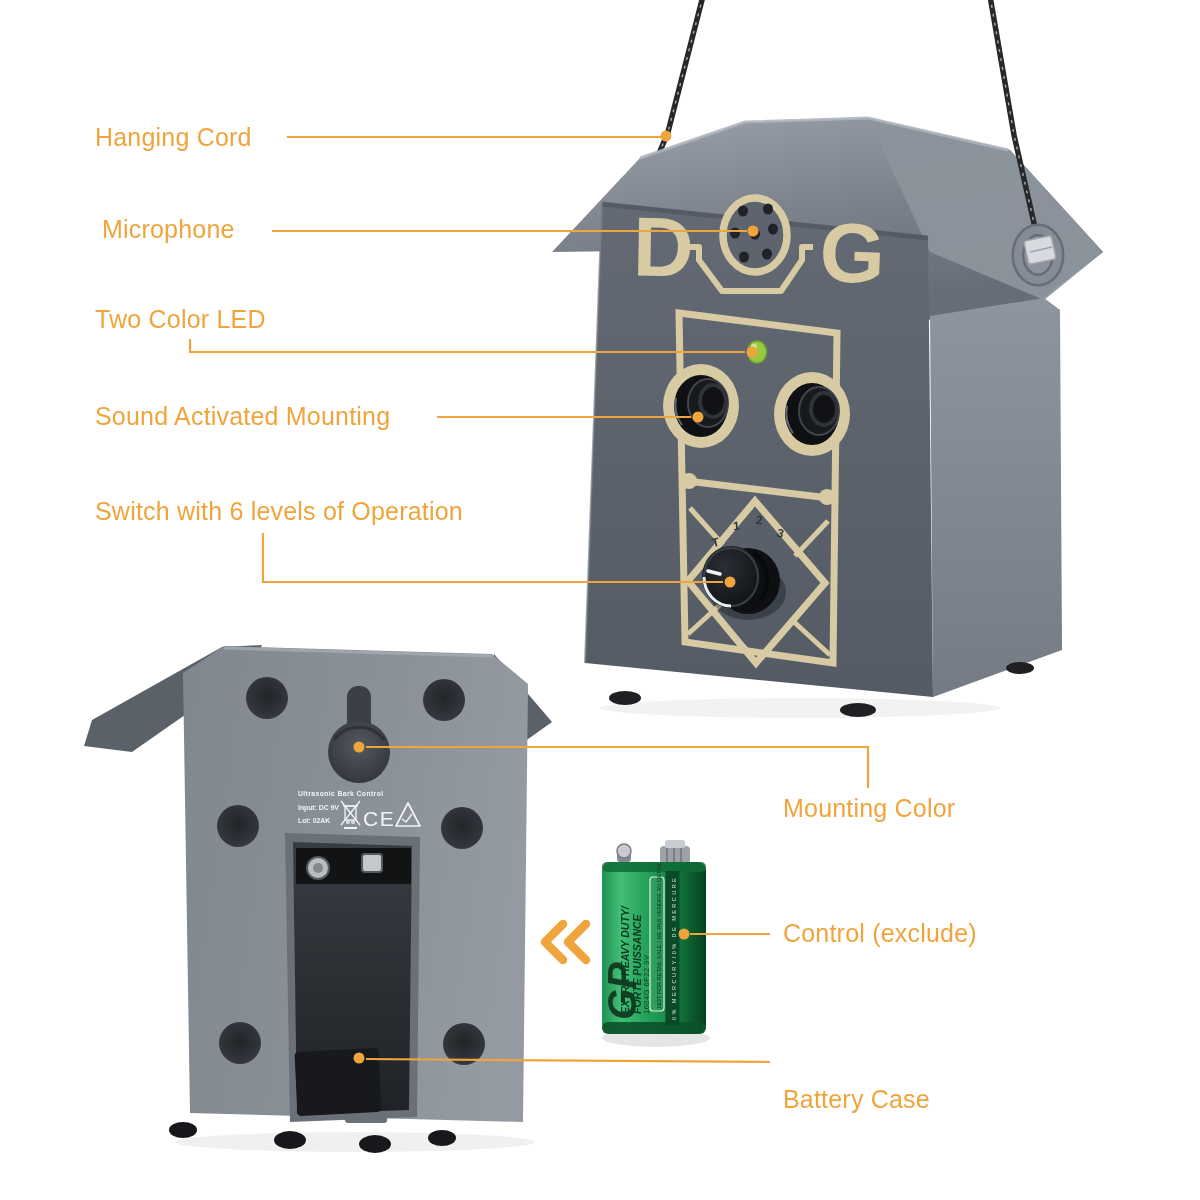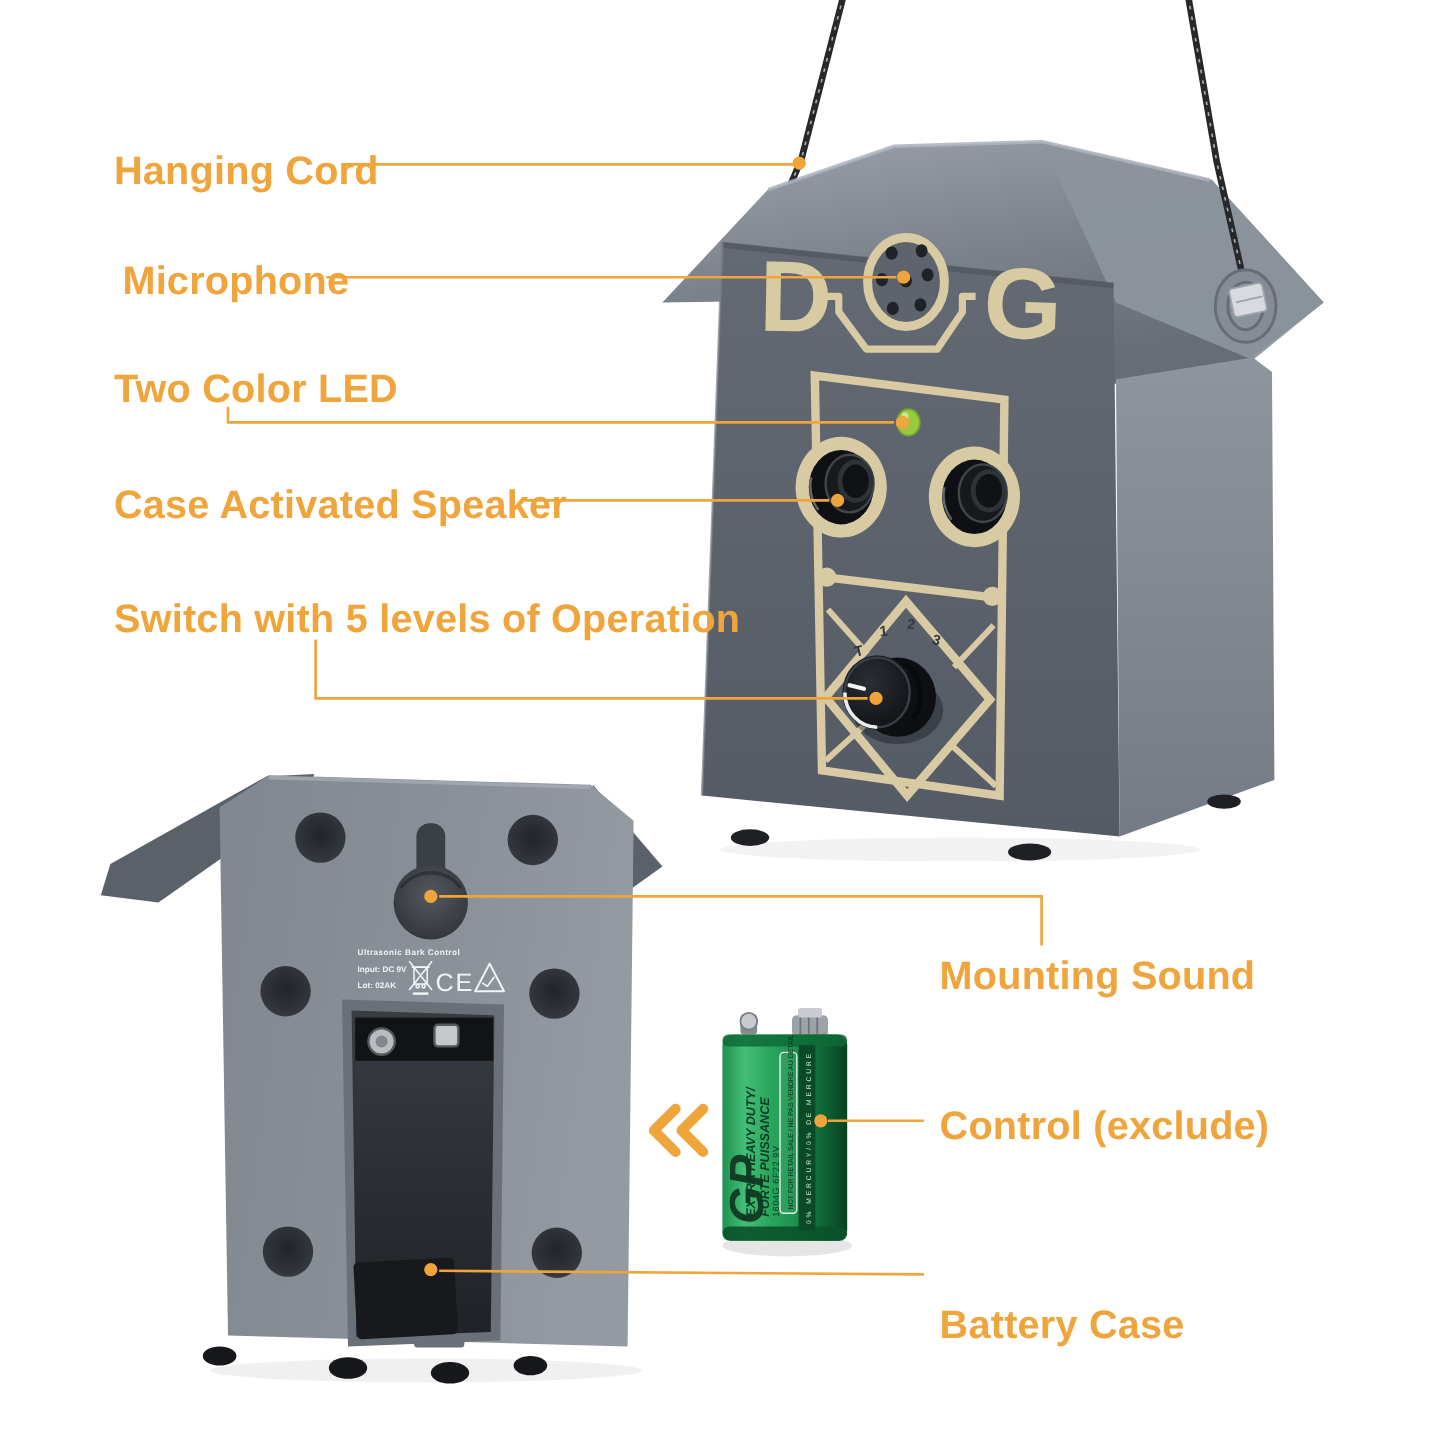--- a/index.html
+++ b/index.html
@@ -1,19 +1,19 @@
 <!DOCTYPE html>
 <html><head>
 <meta charset="utf-8">
 <style>
   html,body{margin:0;padding:0;background:#fff;}
   .stage{position:relative;width:1200px;height:1200px;background:#fff;overflow:hidden;
          font-family:"Liberation Sans",sans-serif;}
   .stage svg{position:absolute;left:0;top:0;}
-  .label{position:absolute;font-weight:bold;font-size:33px;line-height:1.1;
+  .label{position:absolute;font-weight:normal;font-size:25px;line-height:1.1;
          color:#EFA43C;white-space:nowrap;letter-spacing:.2px;text-align:center;}
   .leader{stroke:#EFA43C;stroke-width:2.2;fill:none;}
   .dot{fill:#EFA43C;stroke:none;}
   .cream{stroke:#D8CBA3;fill:none;}
   .print{fill:#F2F4F6;}
 </style>
 </head>
 <body>
 
 <div class="stage">
@@ -280,19 +280,19 @@
     <path class="leader" d="M 770,934 H 690"></path>
     <circle class="dot" cx="684" cy="934" r="5.5"></circle>
     <path class="leader" d="M 770,1062 L 366,1059"></path>
     <circle class="dot" cx="359" cy="1058" r="5.5"></circle>
   </g>
 </svg>
 
 <div class="label" style="left:95px;top:124px">Hanging Cord</div>
 <div class="label" style="left:102px;top:216px">Microphone</div>
 <div class="label" style="left:95px;top:306px">Two Color LED</div>
-<div class="label" style="left:95px;top:403px">Case Activated Speaker</div>
-<div class="label" style="left:95px;top:498px">Switch with 5 levels of Operation</div>
-<div class="label" style="left:783px;top:795px">Mounting Sound</div>
+<div class="label" style="left:95px;top:403px">Sound Activated Mounting</div>
+<div class="label" style="left:95px;top:498px">Switch with 6 levels of Operation</div>
+<div class="label" style="left:783px;top:795px">Mounting Color</div>
 <div class="label" style="left:783px;top:920px">Control (exclude)</div>
 <div class="label" style="left:783px;top:1086px">Battery Case</div>
 
 </div>
 
 </body></html>

